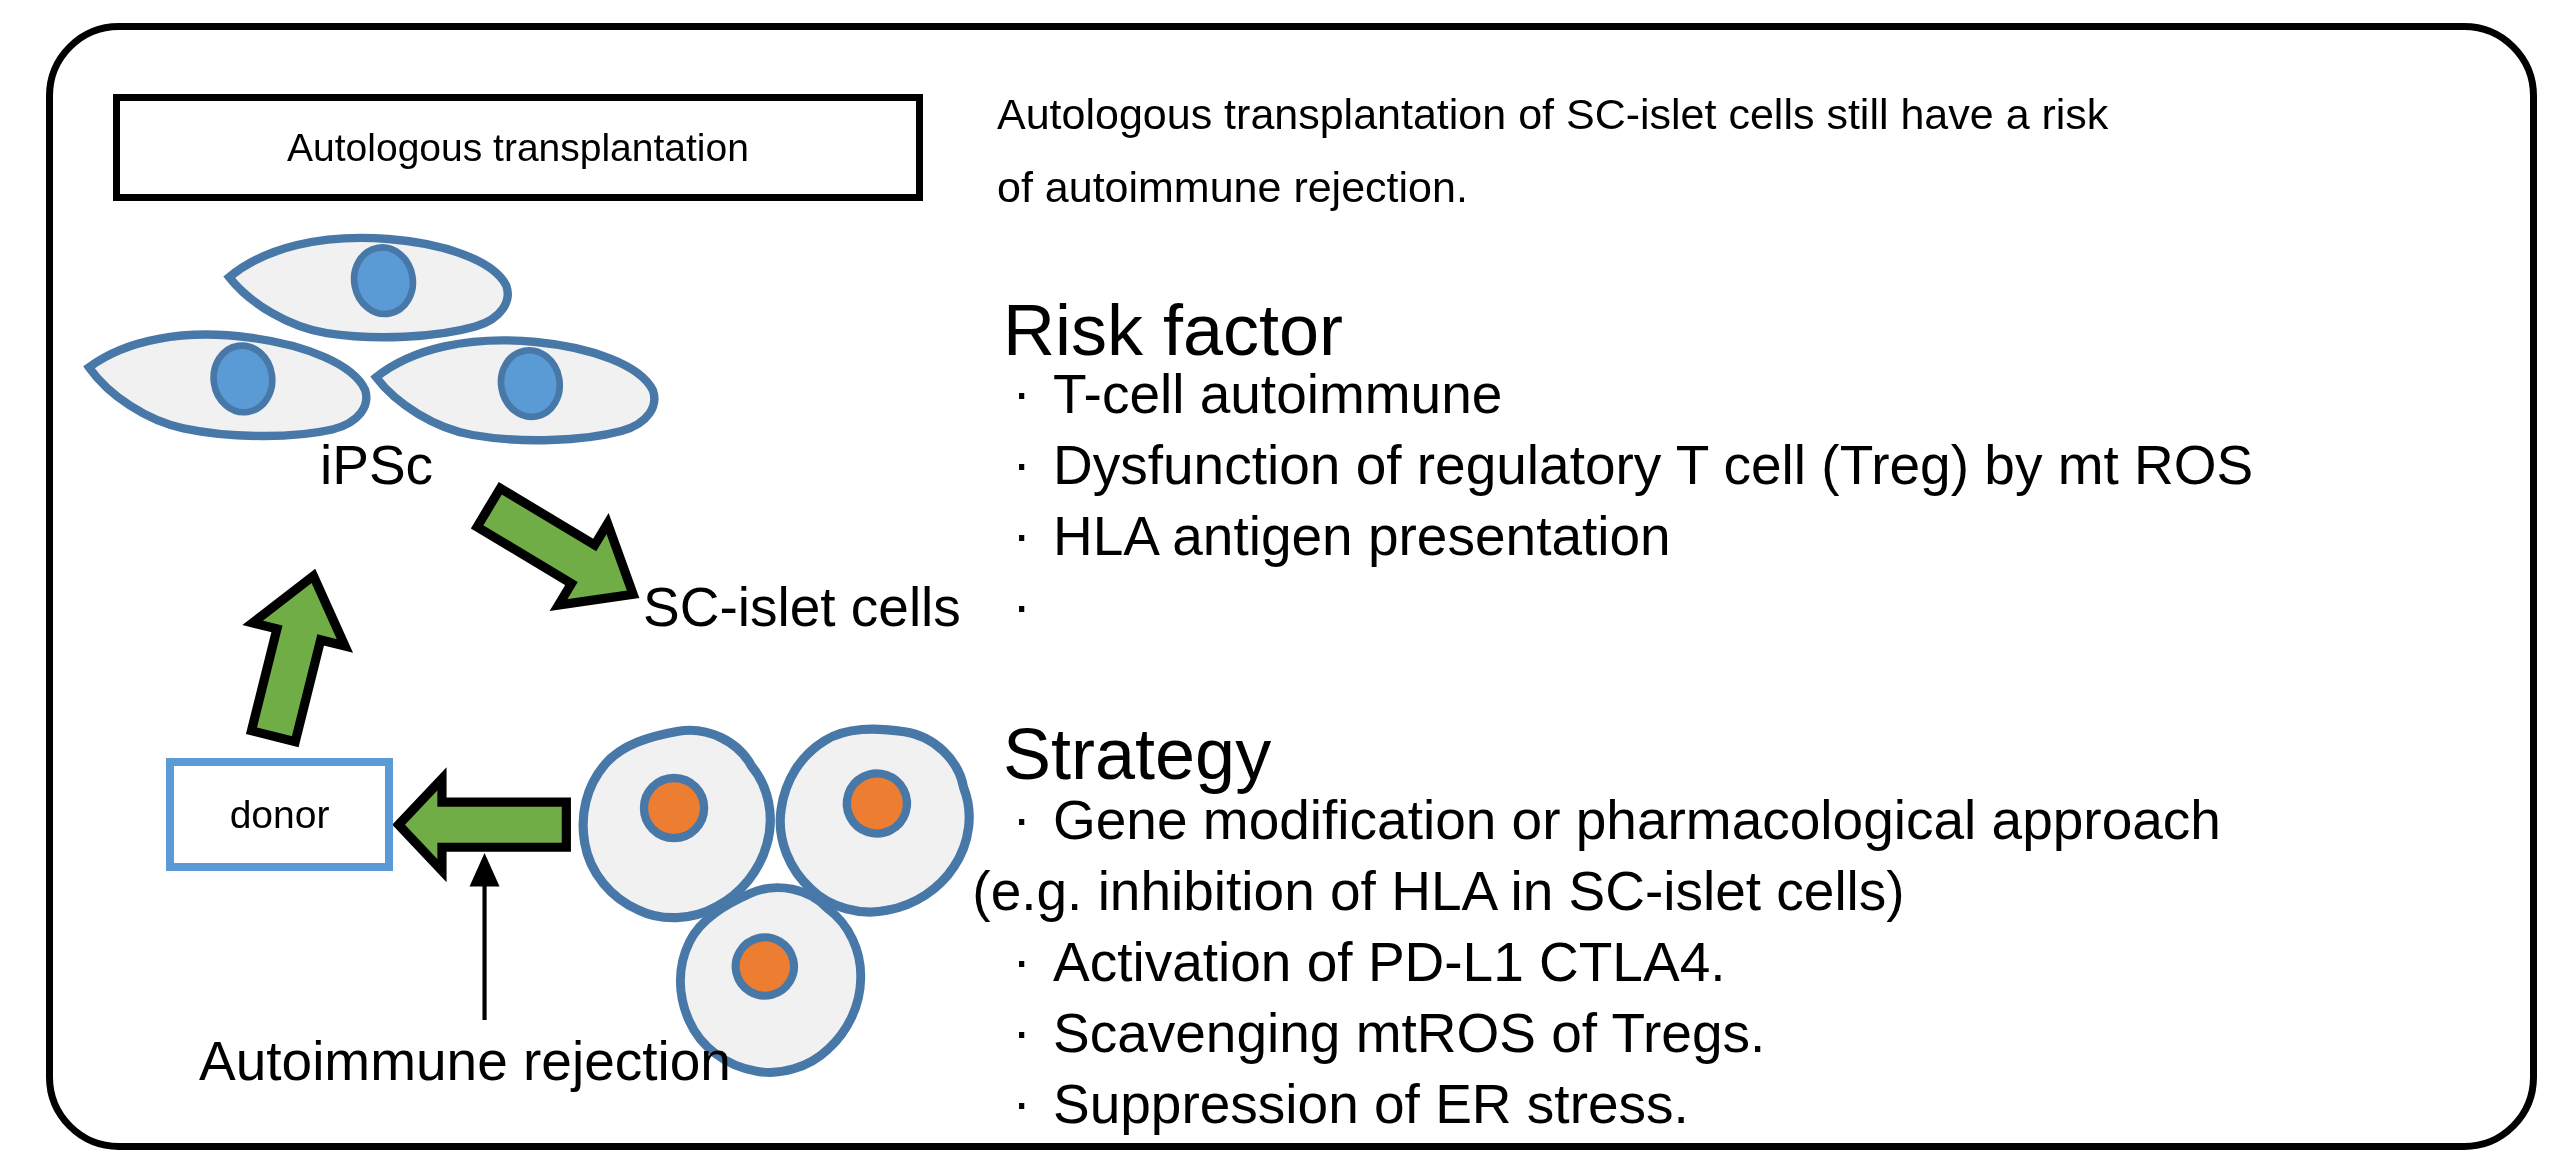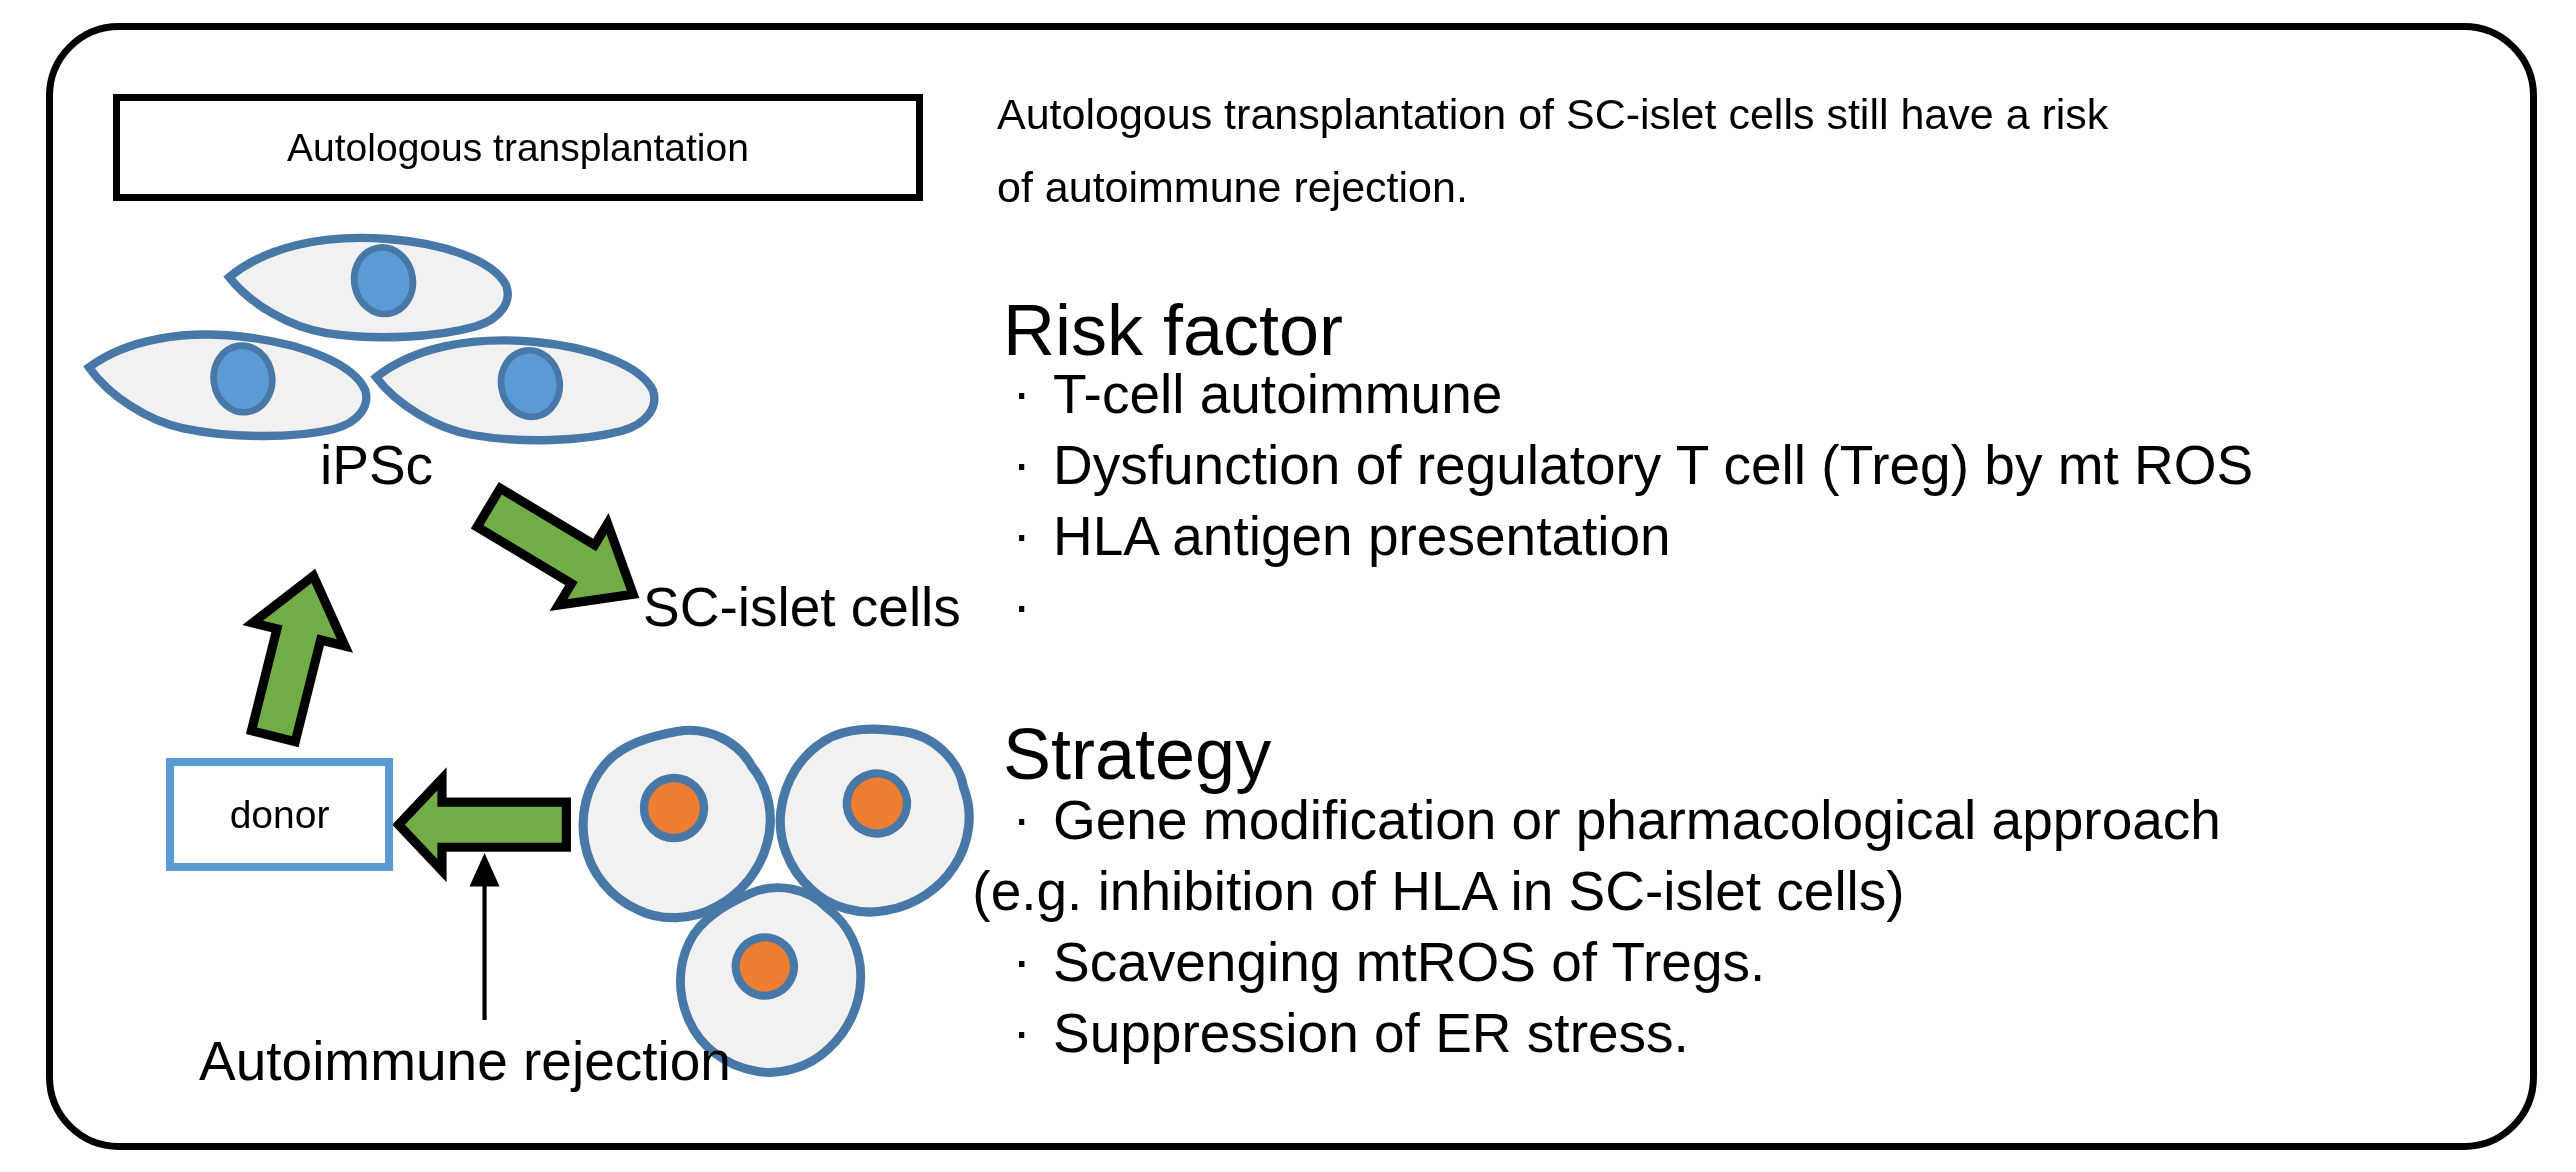--- a/index.html
+++ b/index.html
@@ -141,20 +141,21 @@
   <div class="tlist tlist-strategy">
     <div class="li">
       <span class="bullet">·</span>
       <span>Gene modification or pharmacological approach</span>
     </div>
     <div class="li no-bullet">
       <span>(e.g. inhibition of HLA in SC-islet cells)</span>
     </div>
     <div class="li">
       <span class="bullet">·</span>
+      <span>Activation of PD-L1 CTLA4.</span>
     </div>
     <div class="li">
       <span class="bullet">·</span>
       <span>Scavenging mtROS of Tregs.</span>
     </div>
     <div class="li">
       <span class="bullet">·</span>
       <span>Suppression of ER stress.</span>
     </div>
   </div>

